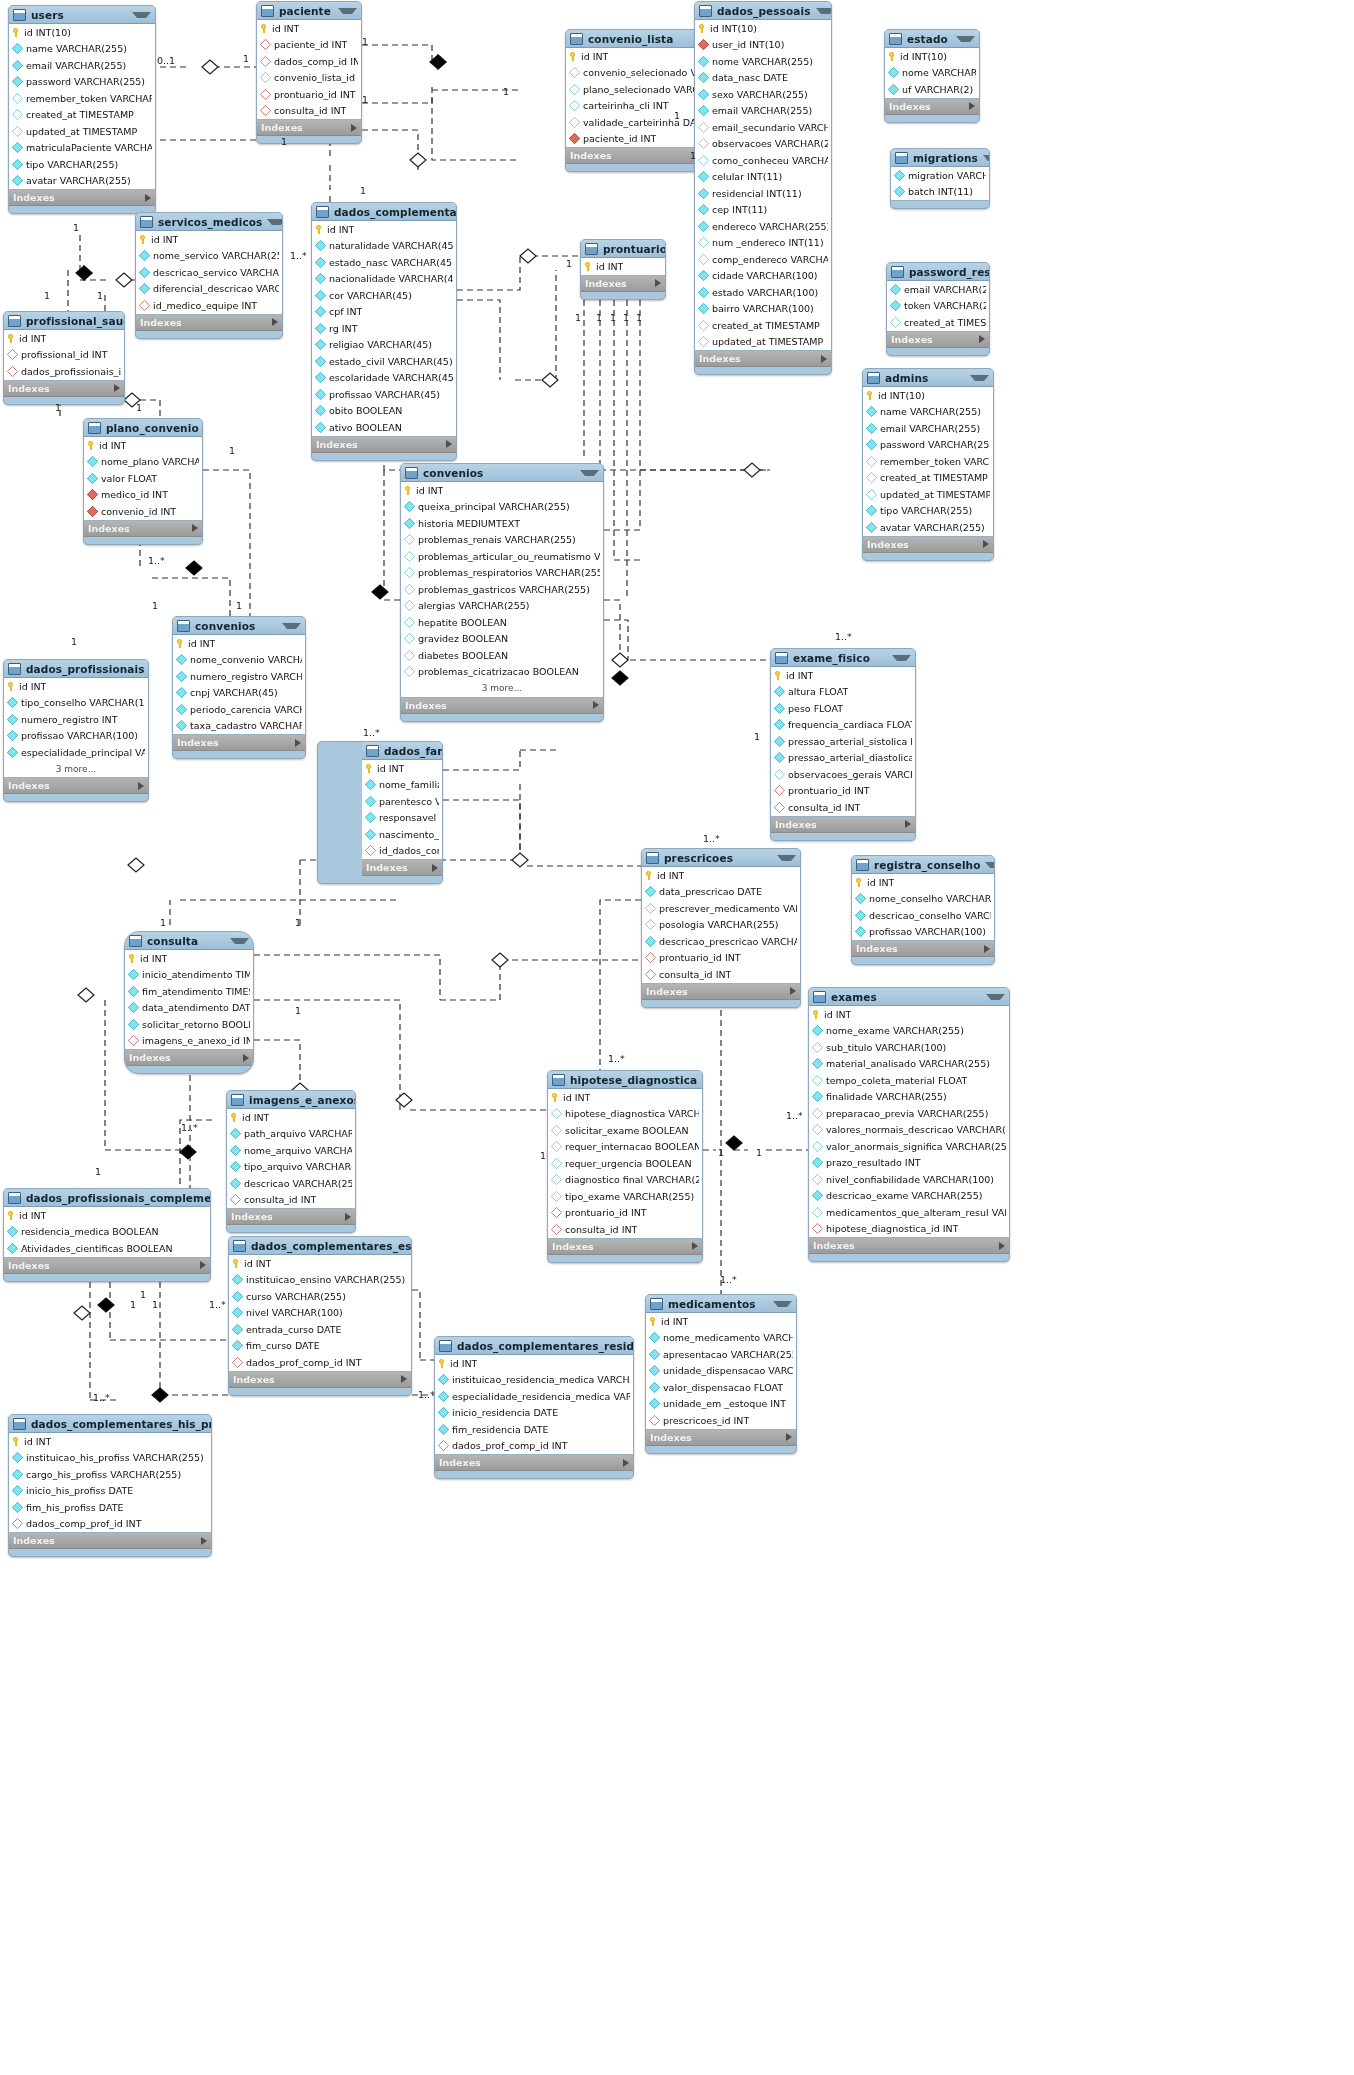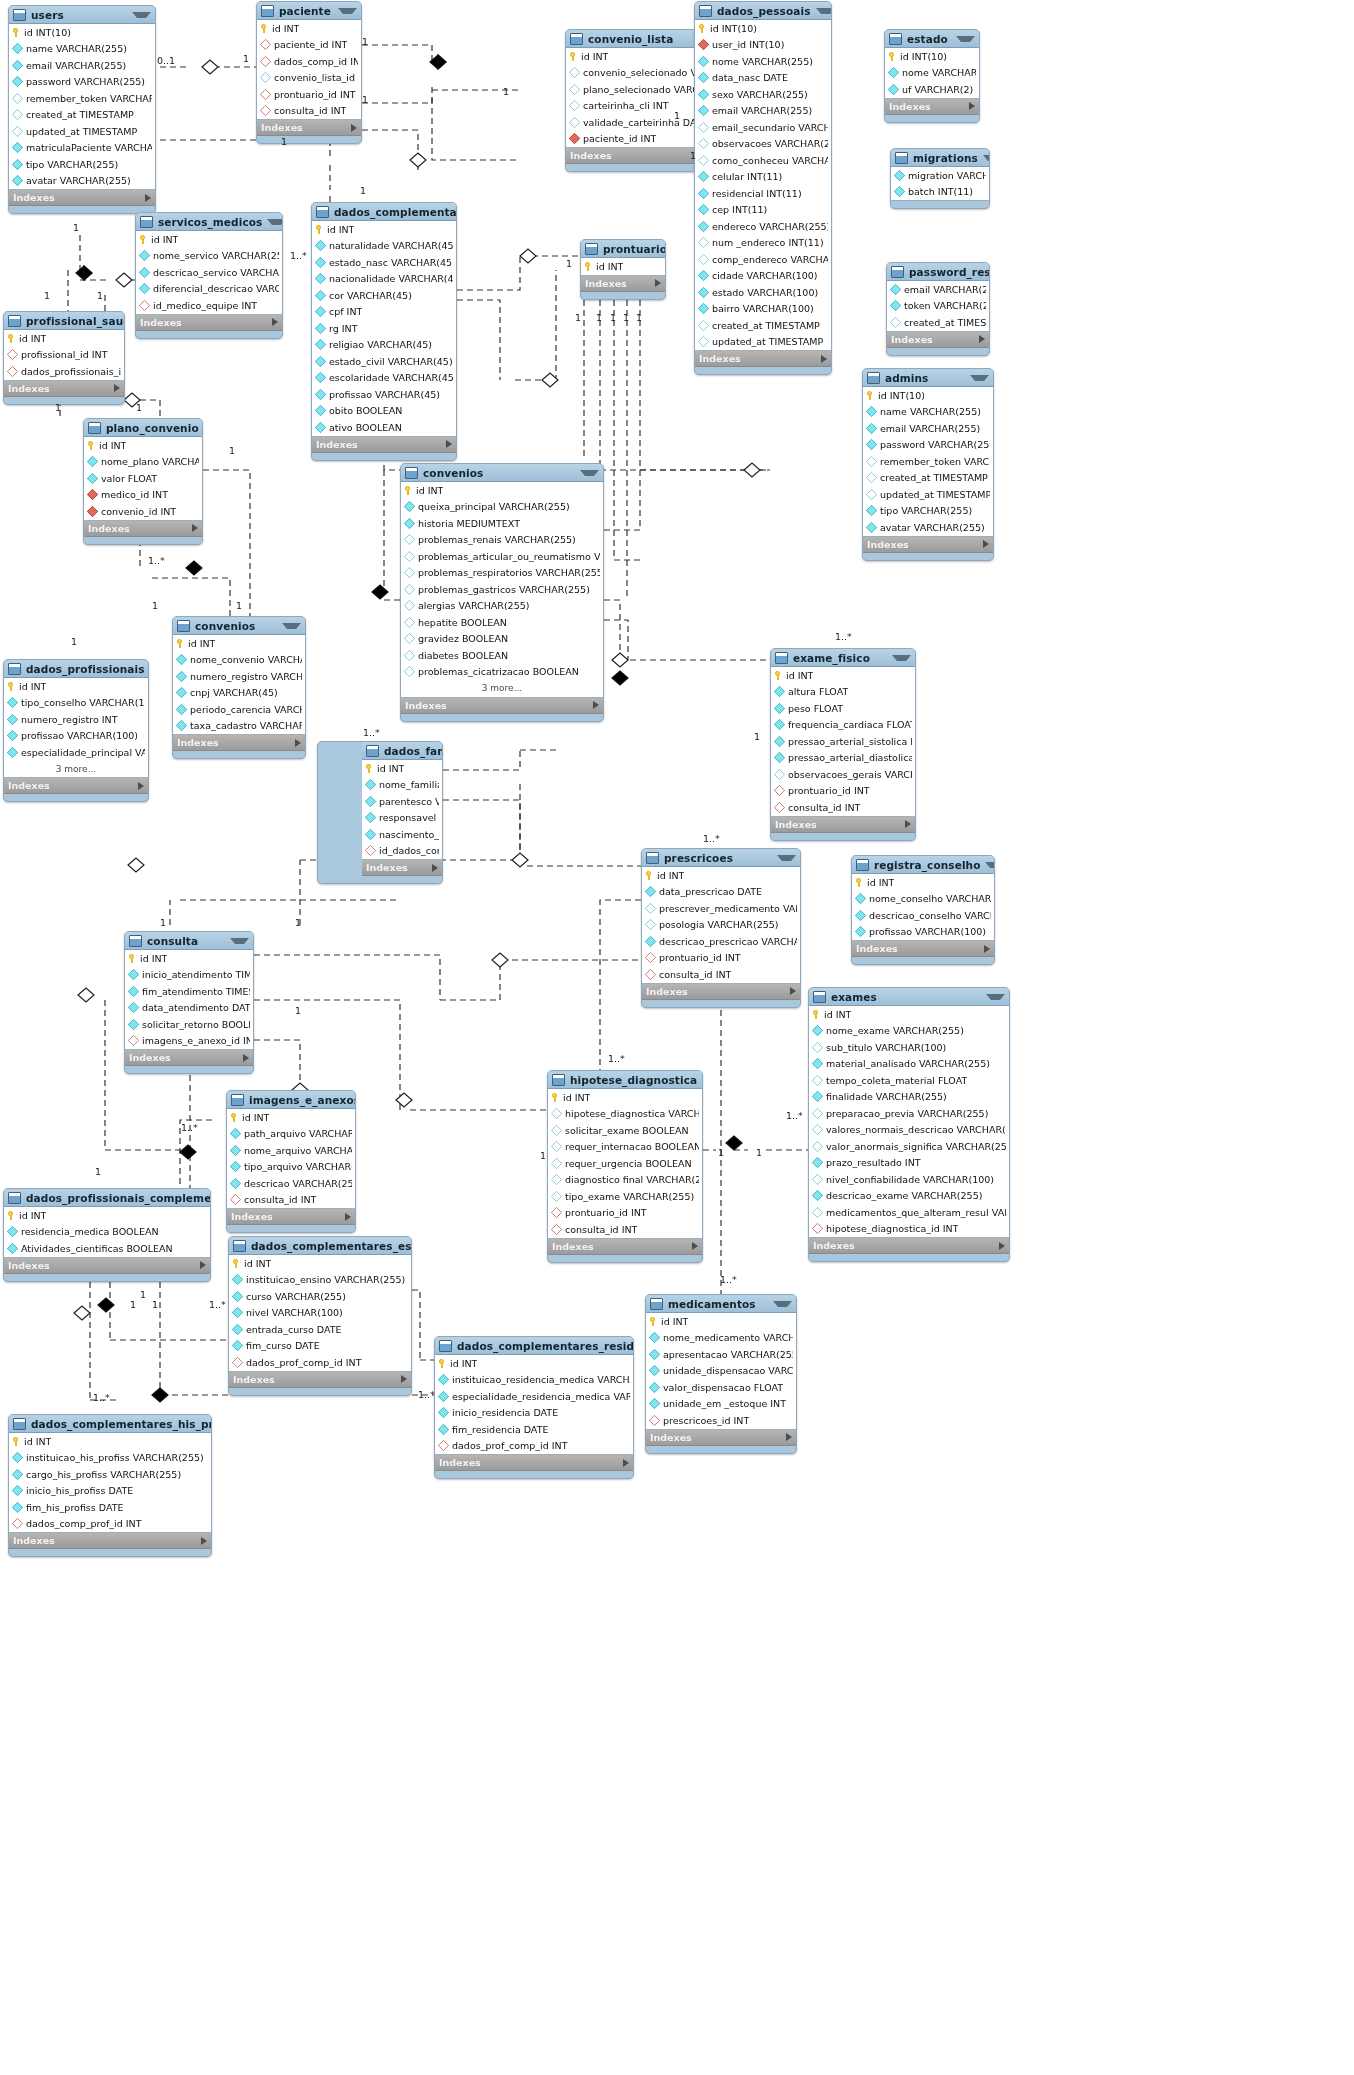--- a/index.html
+++ b/index.html
@@ -936,21 +936,21 @@
           <div class="row">
             <span class="ic dia"></span>
             <span class="lbl">profissao VARCHAR(100)</span>
           </div>
         </div>
         <div class="idx">
           <span class="ilbl">Indexes</span>
           <span class="arr"></span>
         </div>
       </div>
-      <div class="tbl" style="left: 124px; top: 931px; width: 130px;">
+      <div class="tbl" style="left: 124px; top: 931px; width: 130px; border-radius: 15px;">
         <div class="hdr">
           <span class="tico"></span>
           <span class="tname">consulta</span>
           <span class="caret"></span>
         </div>
         <div class="body">
           <div class="row">
             <span class="ic key"></span>
             <span class="lbl">id INT</span>
           </div>

